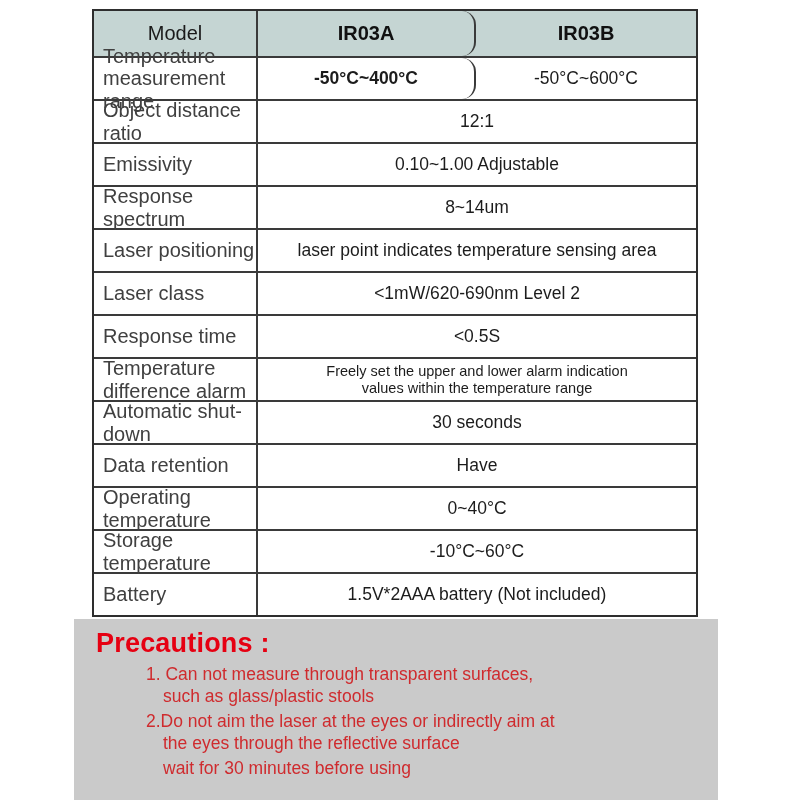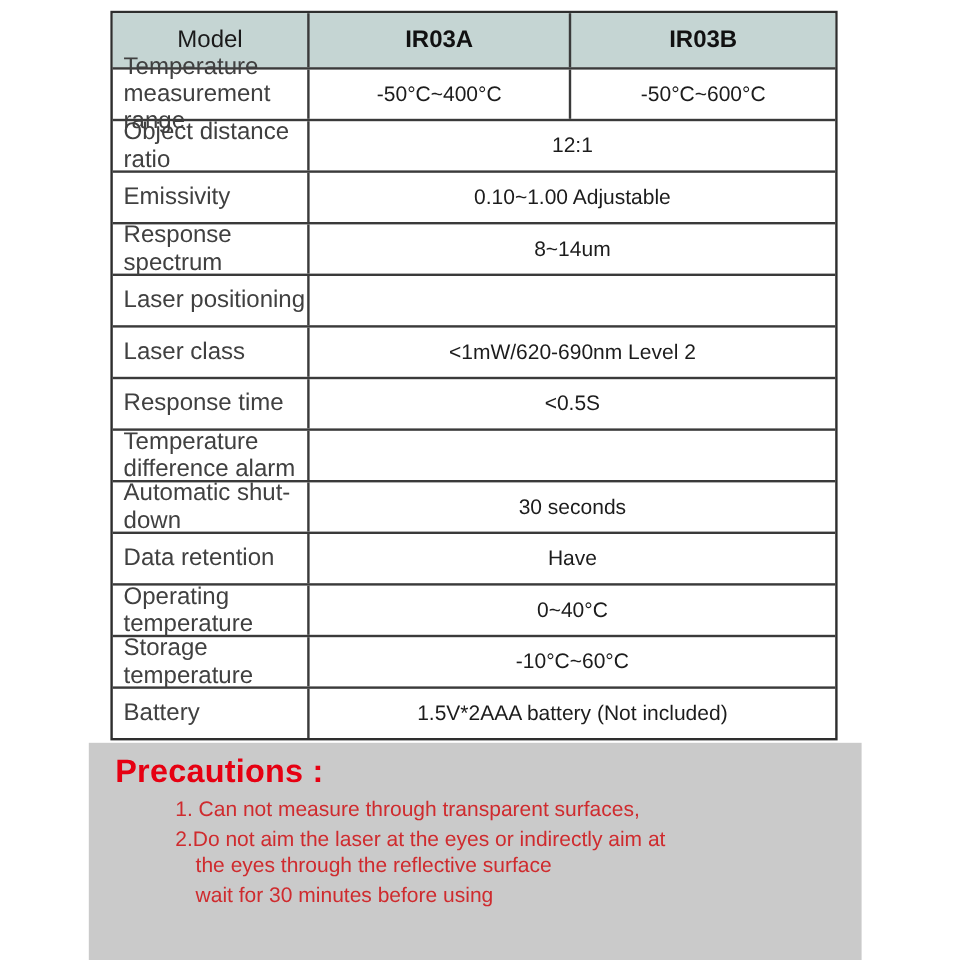--- a/index.html
+++ b/index.html
@@ -49,33 +49,33 @@
     text-align: left;
   }
   .val-cell {
     flex: 1 1 auto;
     justify-content: center;
     text-align: center;
     font-size: 17.5px;
     white-space: pre-line;
     line-height: 1.15;
   }
-  .val-cell.mid { border-right: 2px solid #3a3a3a; }
+  .val-cell.mid { border-right: 2px solid #3a3a3a; font-weight: bold; }
   .header-row .label-cell {
     justify-content: center;
     padding-left: 0;
     font-size: 20px;
     color: #1a1a1a;
   }
   .header-row .val-cell {
     font-size: 20px;
     font-weight: bold;
     color: #111111;
   }
-  .split-cell { flex: 0 0 218px; }
+  .split-cell { flex: 0 0 218px; border-radius: 14px; }
   .val-small { font-size: 14.5px; }
 
   
   .precautions {
     position: absolute;
     left: 74px;
     top: 619px;
     width: 644px;
     height: 204px;
     background: #cacaca;
@@ -124,35 +124,38 @@
     <div class="cell val-cell">0.10~1.00 Adjustable</div>
   </div>
 
   <div class="row">
     <div class="cell label-cell">Response spectrum</div>
     <div class="cell val-cell">8~14um</div>
   </div>
 
   <div class="row">
     <div class="cell label-cell">Laser positioning</div>
+    <div class="cell val-cell">laser point indicates temperature sensing area</div>
   </div>
 
   <div class="row">
     <div class="cell label-cell">Laser class</div>
     <div class="cell val-cell">&lt;1mW/620-690nm Level 2</div>
   </div>
 
   <div class="row">
     <div class="cell label-cell">Response time</div>
     <div class="cell val-cell">&lt;0.5S</div>
   </div>
 
   <div class="row">
     <div class="cell label-cell">Temperature
 difference alarm</div>
+    <div class="cell val-cell val-small">Freely set the upper and lower alarm indication
+values within the temperature range</div>
   </div>
 
   <div class="row">
     <div class="cell label-cell">Automatic shut-down</div>
     <div class="cell val-cell">30 seconds</div>
   </div>
 
   <div class="row">
     <div class="cell label-cell">Data retention</div>
     <div class="cell val-cell">Have</div>
@@ -174,20 +177,21 @@
     <div class="cell val-cell">1.5V*2AAA battery (Not included)</div>
   </div>
 
 </div>
 
 <div class="precautions">
   <div class="prec-title">Precautions :</div>
   <div class="prec-list">
     <div class="prec-item">
       <div class="l1">1. Can not measure through transparent surfaces,</div>
+      <div class="l2">such as glass/plastic stools</div>
     </div>
     <div class="prec-item">
       <div class="l1">2.Do not aim the laser at the eyes or indirectly aim at</div>
       <div class="l2">the eyes through the reflective surface</div>
     </div>
     <div class="prec-item">
       <div class="l2">wait for 30 minutes before using</div>
     </div>
   </div>
 </div>

